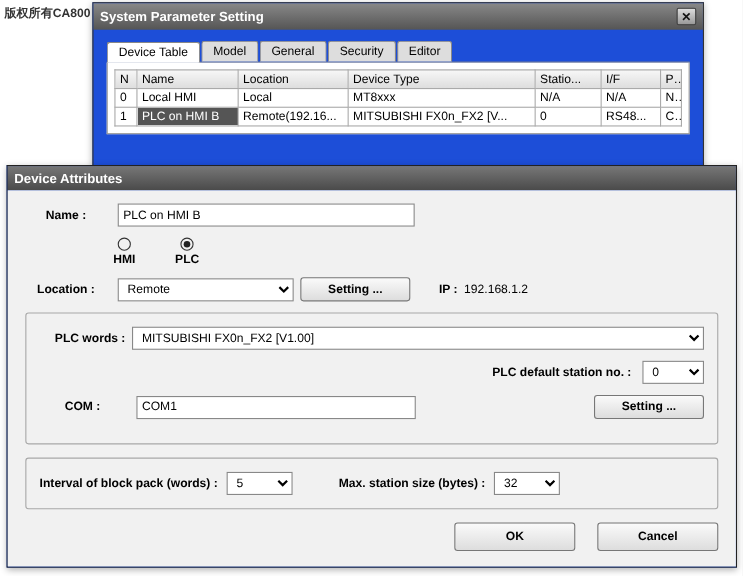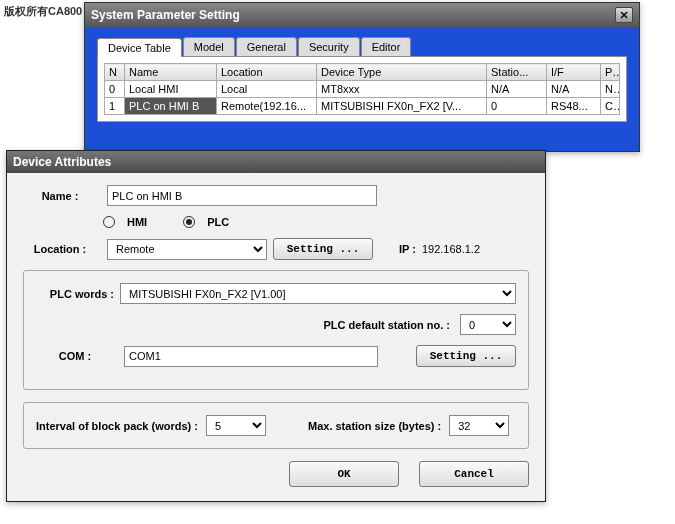--- a/index.html
+++ b/index.html
@@ -102,21 +102,21 @@
     background: linear-gradient(to bottom, #f6f6f6, #ddd);
     font-weight: normal;
   }
   table.device-table tr.selected td.namecell {
     background: #555;
     color: #fff;
   }
   
   .window.dialog {
     top: 150px; left: 6px;
-    width: 540px;
+    width: 664px;
     border: 1px solid #222;
   }
   .dialog .title-bar {
     background: linear-gradient(to bottom, #777, #4a4a4a);
   }
   .dialog-body {
     padding: 12px 16px 14px 16px;
     background: #f1f1f1;
   }
   .row {
@@ -143,39 +143,39 @@
   .name-input { width: 270px; }
   .radio-group {
     display: flex;
     gap: 36px;
     margin-left: 80px;
     margin-bottom: 10px;
     align-items: center;
     font-weight: bold;
     font-size: 11px;
   }
-  .radio-group label { display: flex; gap: 12px; cursor: pointer; }
+  .radio-group label { display: flex; align-items: center; gap: 2px; cursor: pointer; flex-direction: column; }
   .fake-radio {
     width: 12px; height: 12px;
     border: 1px solid #333;
     border-radius: 50%;
     display: inline-flex;
     align-items: center;
     justify-content: center;
   }
   .fake-radio.checked::after {
     content: '';
     width: 6px; height: 6px;
     border-radius: 50%;
     background: #222;
   }
   .location-row .label { width: 74px; }
   select.location-sel { width: 160px; }
   button.winbtn {
-    font-family: Liberation Mono, monospace;
+    font-family: Liberation Sans, sans-serif;
     font-size: 11px;
     font-weight: bold;
     padding: 2px 6px;
     min-height: 22px;
     background: linear-gradient(to bottom, #fafafa, #ddd);
     border: 1px solid #777;
     border-radius: 3px;
     cursor: pointer;
   }
   .setting-btn { width: 100px; }

